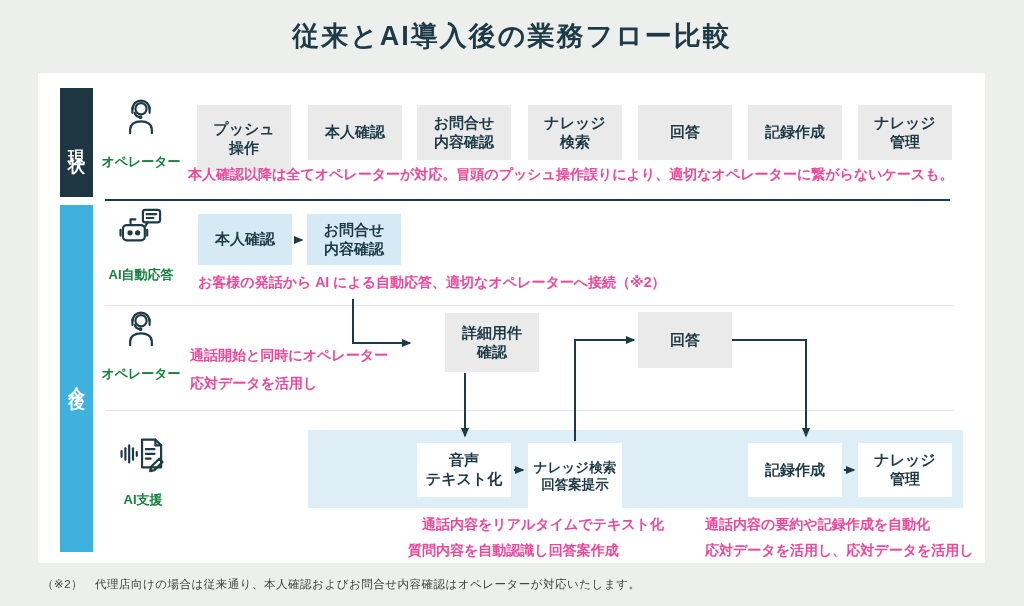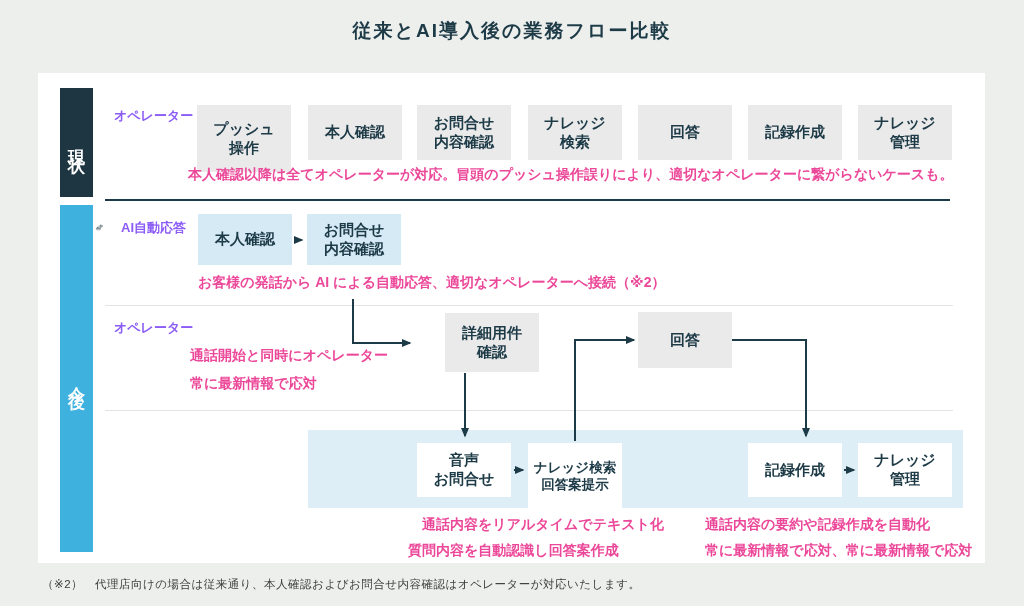--- a/index.html
+++ b/index.html
@@ -4,21 +4,21 @@
 <style>
   html,body{margin:0;padding:0;}
   body{
     width:1024px;height:606px;position:relative;overflow:hidden;
     background:#edefed;
     font-family:"Liberation Sans","DejaVu Sans",sans-serif;
     color:#1d3a47;
   }
   .title{
     position:absolute;left:0;top:18px;width:1024px;text-align:center;
-    font-size:19px;font-weight:bold;color:#1d3a47;letter-spacing:2px;
+    font-size:27px;font-weight:bold;color:#1d3a47;letter-spacing:2px;
   }
   .card{
     position:absolute;left:38px;top:73px;width:947px;height:490px;background:#ffffff;
   }
   .vbar{
     position:absolute;display:flex;align-items:center;justify-content:center;
   }
   .vbar span{
     writing-mode:vertical-rl;text-orientation:upright;
     color:#fff;font-weight:bold;font-size:17px;letter-spacing:7px;
@@ -31,22 +31,22 @@
     color:#1d3a47;white-space:pre-line;width:94px;
   }
   .box.sm{font-size:13.5px;}
   .gray{background:#eaeaea;}
   .blue{background:#d6eaf5;}
   .white{background:#ffffff;}
   .band{
     position:absolute;left:270px;top:357px;width:655px;height:78px;background:#ddeef6;
   }
   .actor{
-    position:absolute;display:flex;flex-direction:row;align-items:center;gap:18px;
-    width:90px;color:#8b5cf6;
+    position:absolute;display:flex;flex-direction:column;align-items:center;gap:18px;
+    width:90px;color:#15803d;
   }
   .actor .alabel{font-size:13px;font-weight:bold;white-space:nowrap;}
   .actor svg{display:block;}
   .note{
     position:absolute;font-size:14px;font-weight:bold;color:#ec4899;white-space:nowrap;
   }
   .divider{position:absolute;height:0;}
   .divider.dark{border-top:2px solid #1d3a47;}
   .divider.light{border-top:1px solid #e4e4e4;}
   .connectors{position:absolute;left:0;top:0;pointer-events:none;}
@@ -137,39 +137,57 @@
         <path d="M33.5 11.5 v6"></path>
         <path d="M17 17.5 q1 4 5 4.6"></path>
         <circle cx="23.5" cy="22.3" r="0.9" fill="#1d3a47"></circle>
         <path d="M12 40 v-4 c0 -6 5.5 -9 12 -9 s12 3 12 9 v4"></path>
       </g>
     </svg>
     <div class="alabel">オペレーター</div>
   </div>
 
   <div class="note" style="left:152px;top:274px;">通話開始と同時にオペレーター</div>
-  <div class="note" style="left:152px;top:302px;">常に最新情報で応対</div>
+  <div class="note" style="left:152px;top:302px;">応対データを活用し</div>
 
   <div class="box gray" style="left:379px;top:240px;height:59px;margin-left:28px;">詳細用件
 確認</div>
   <div class="box gray" style="left:600px;top:239px;height:56px;">回答</div>
 
+  <div class="actor" style="left:60px;top:360px;">
+    <svg width="50" height="40" viewBox="0 0 50 42">
+      <g fill="none" stroke="#1d3a47" stroke-width="2.3" stroke-linecap="round" stroke-linejoin="round">
+        <path d="M2.5 19 v6"></path>
+        <path d="M6.5 16 v12"></path>
+        <path d="M10.5 13 v18"></path>
+        <path d="M14.5 16 v12"></path>
+        <path d="M18.5 20 v4"></path>
+        <path d="M24 7 h14 l6 6 v23 h-20 z"></path>
+        <path d="M38 7 v6 h6"></path>
+        <path d="M28 17 h9"></path>
+        <path d="M28 22 h9"></path>
+        <path d="M28 27 h5"></path>
+        <path d="M33.5 35.5 l8.5-8.5 3.5 3.5 -8.5 8.5 -4.5 1 z"></path>
+      </g>
+    </svg>
+    <div class="alabel">AI支援</div>
+  </div>
 
   <div class="box white" style="left:379px;top:370px;height:54px;">音声
-お問合せ</div>
+テキスト化</div>
   <div class="box white sm" style="left:490px;top:370px;height:68px;">ナレッジ検索
 回答案提示</div>
   <div class="box white" style="left:710px;top:370px;height:54px;">記録作成</div>
   <div class="box white" style="left:820px;top:370px;height:54px;">ナレッジ
 管理</div>
 
   <div class="note" style="left:384px;top:443px;">通話内容をリアルタイムでテキスト化</div>
   <div class="note" style="left:667px;top:443px;">通話内容の要約や記録作成を自動化</div>
   <div class="note" style="left:370px;top:469px;">質問内容を自動認識し回答案作成</div>
-  <div class="note" style="left:667px;top:469px;">常に最新情報で応対、常に最新情報で応対</div>
+  <div class="note" style="left:667px;top:469px;">応対データを活用し、応対データを活用し</div>
 
   <svg class="connectors" width="947" height="490" viewBox="0 0 947 490">
     <defs>
       <marker id="ah" markerUnits="userSpaceOnUse" markerWidth="11" markerHeight="11" refX="8" refY="5" orient="auto">
         <path d="M0 1 L9.5 5 L0 9 z" fill="#1d3a47"></path>
       </marker>
     </defs>
     <g fill="none" stroke="#1d3a47" stroke-width="2">
       <path d="M256 167 L264 167" marker-end="url(#ah)"></path>
       <path d="M315 226 L315 270 L372 270" marker-end="url(#ah)"></path>

